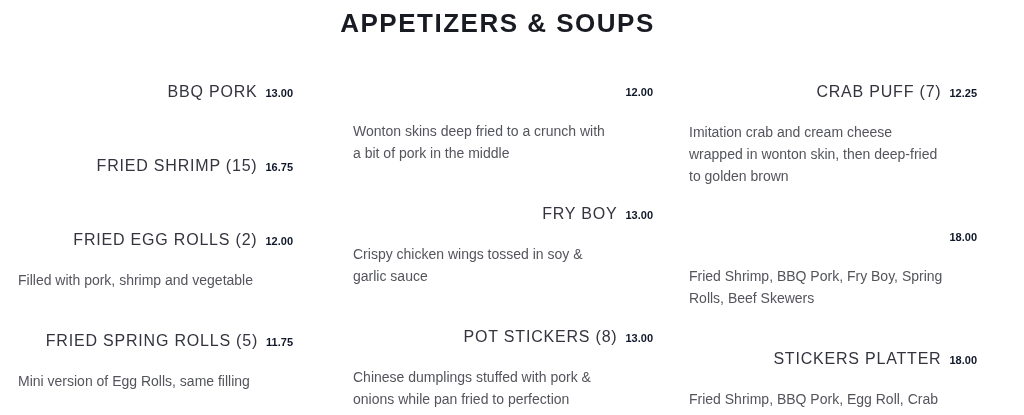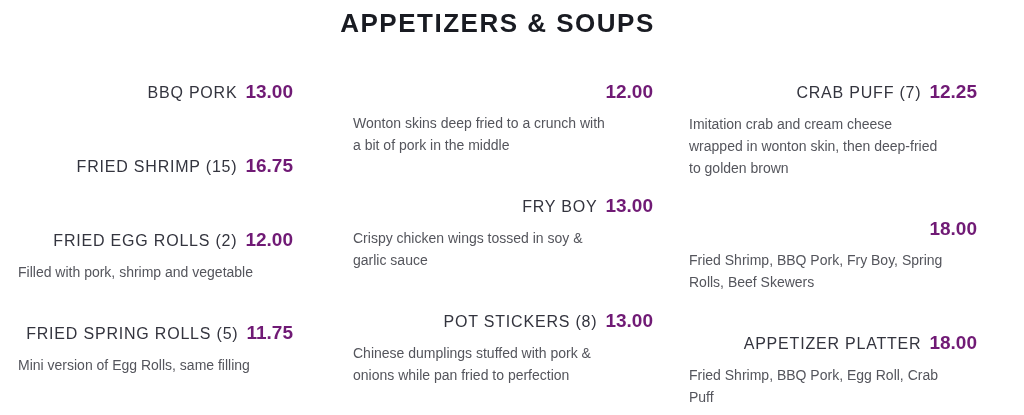--- a/index.html
+++ b/index.html
@@ -40,29 +40,29 @@
     align-items: baseline;
   }
   .item-name {
     font-size: 16px;
     line-height: 20px;
     letter-spacing: 0.8px;
     color: #33343e;
     font-weight: 400;
   }
   .item-price {
-    font-size: 19px;
+    font-size: 11px;
     line-height: 20px;
     font-weight: 700;
-    color: #701a75;
+    color: #0f172a;
     padding-left: 8px;
     white-space: nowrap;
   }
   .item-desc {
-    margin-top: 10px;
+    margin-top: 18px;
     font-size: 14px;
     line-height: 22px;
     color: #54555c;
     white-space: pre-line;
   }
 </style>
 </head>
 <body>
 
 <div class="content">
@@ -138,21 +138,21 @@
       </div>
       <div class="item">
         <div class="item-header">
           <span class="item-price">18.00</span>
         </div>
         <div class="item-desc">Fried Shrimp, BBQ Pork, Fry Boy, Spring
 Rolls, Beef Skewers</div>
       </div>
       <div class="item">
         <div class="item-header">
-          <span class="item-name">APPETIZER PLATTER</span>
+          <span class="item-name">STICKERS PLATTER</span>
           <span class="item-price">18.00</span>
         </div>
         <div class="item-desc">Fried Shrimp, BBQ Pork, Egg Roll, Crab
 Puff</div>
       </div>
     </div>
 
   </div>
 </div>
 

